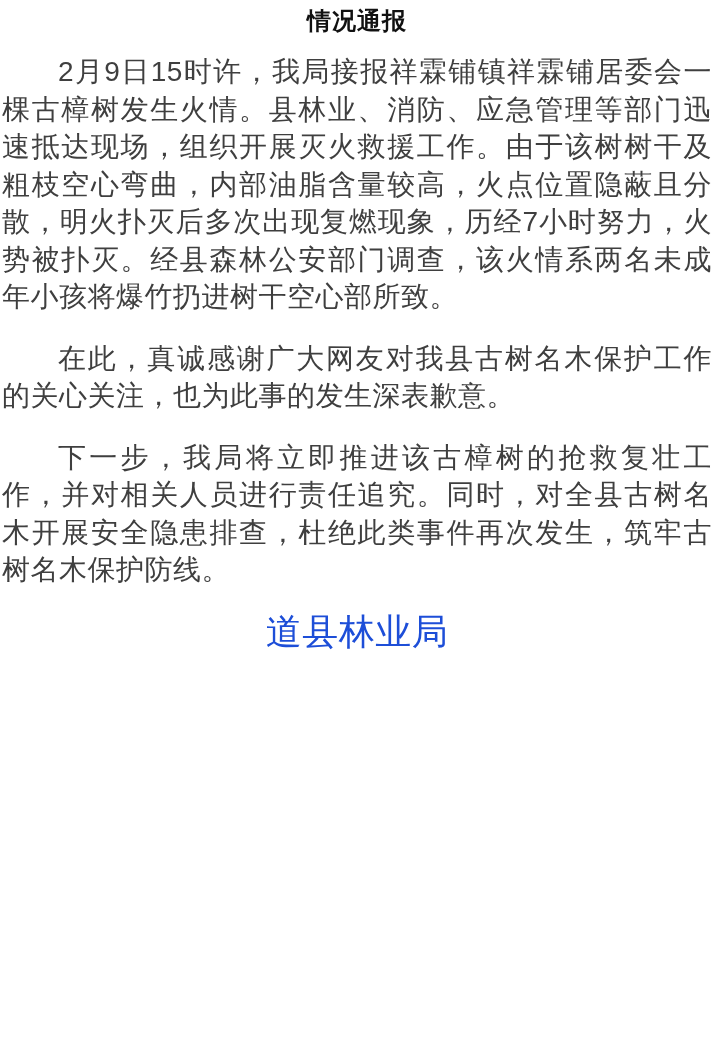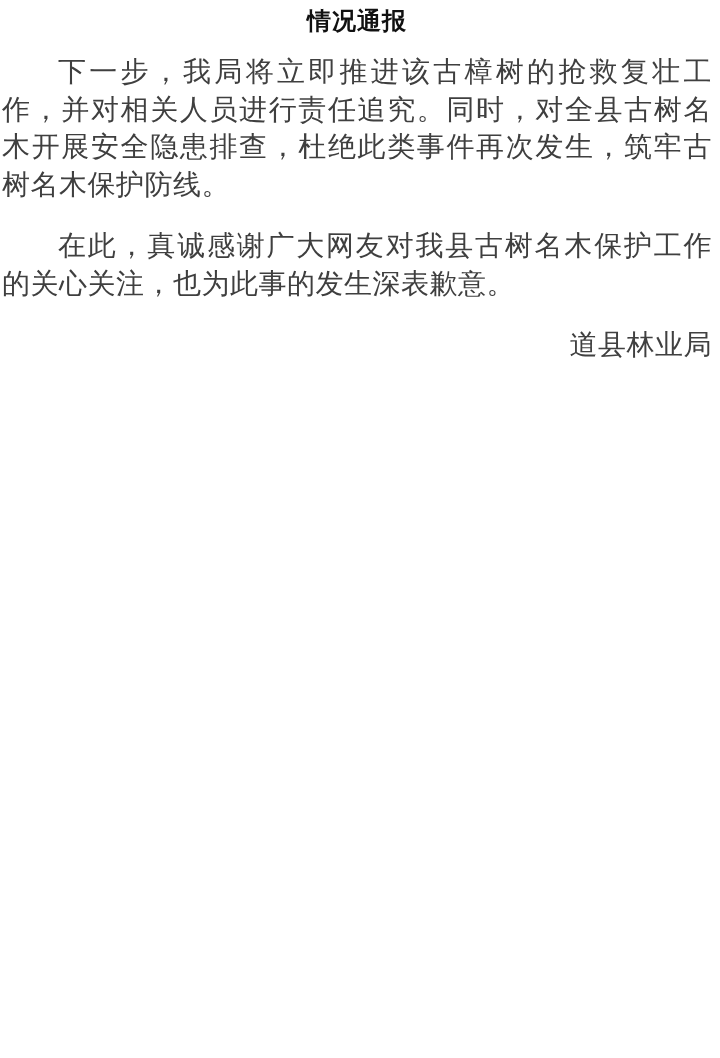--- a/index.html
+++ b/index.html
@@ -35,34 +35,35 @@
     line-height: 37.5px;
     color: #3f3f3f;
     text-align: justify;
     text-justify: inter-ideograph;
     text-indent: 2em;
     letter-spacing: 0.5px;
     word-break: break-all;
   }
   .sign-line {
     margin: 0 0 24px 0;
-    font-size: 28px;
+    font-size: 36px;
     line-height: 37.5px;
-    color: #404040;
-    text-align: right;
+    color: #1d4ed8;
+    text-align: center;
     letter-spacing: 0.5px;
   }
 </style>
 </head>
 <body>
 
 <div class="page">
   <h1 class="doc-title">情况通报</h1>
 
+  <p class="para">2月9日15时许，我局接报祥霖铺镇祥霖铺居委会一棵古樟树发生火情。县林业、消防、应急管理等部门迅速抵达现场，组织开展灭火救援工作。由于该树树干及粗枝空心弯曲，内部油脂含量较高，火点位置隐蔽且分散，明火扑灭后多次出现复燃现象，历经7小时努力，火势被扑灭。经县森林公安部门调查，该火情系两名未成年小孩将爆竹扔进树干空心部所致。</p>
 
 
+  <p class="para">在此，真诚感谢广大网友对我县古树名木保护工作的关心关注，也为此事的发生深表歉意。</p>
+
   <p class="para">下一步，我局将立即推进该古樟树的抢救复壮工作，并对相关人员进行责任追究。同时，对全县古树名木开展安全隐患排查，杜绝此类事件再次发生，筑牢古树名木保护防线。</p>
-
-  <p class="para">在此，真诚感谢广大网友对我县古树名木保护工作的关心关注，也为此事的发生深表歉意。</p>
 
   <p class="sign-line">道县林业局</p>
 
 </div>
 
 </body></html>

